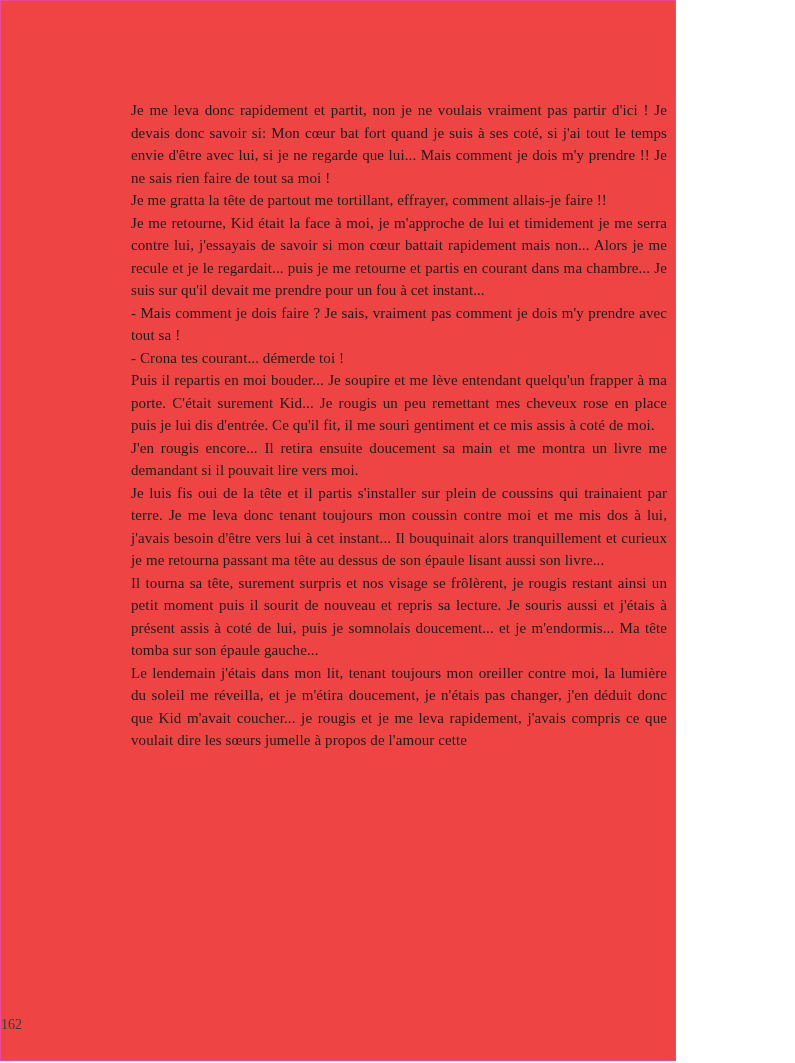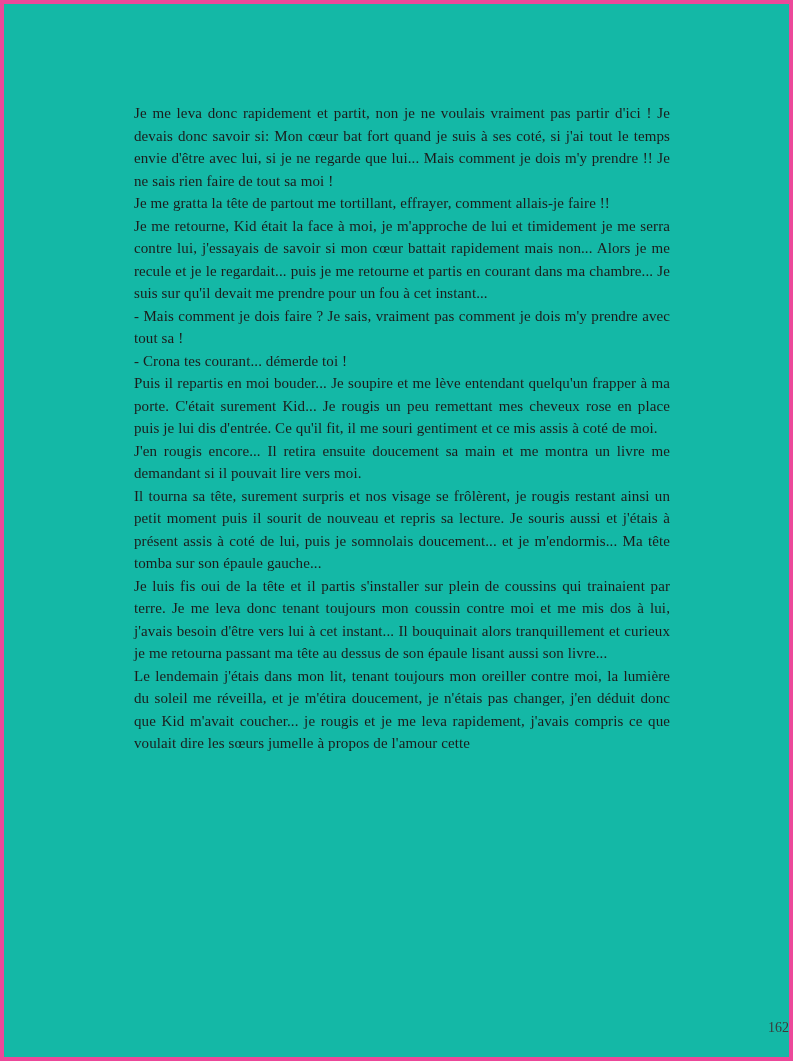--- a/index.html
+++ b/index.html
@@ -7,24 +7,24 @@
     padding: 0;
     background: #ffffff;
   }
   body {
     width: 795px;
     height: 1063px;
     overflow: hidden;
   }
   .page {
     position: relative;
-    width: 793px;
+    width: 676px;
     height: 1061px;
-    background: #14b8a6;
-    border: 4px solid #ec4899;
+    background: #ef4444;
+    border: 1px solid #ec4899;
     box-sizing: border-box;
     font-family: "Liberation Serif", "DejaVu Serif", serif;
     color: #1c1c1c;
   }
   .content {
     position: absolute;
     left: 130px;
     top: 98px;
     width: 536px;
     font-size: 15px;
@@ -32,37 +32,37 @@
   }
   .content p {
     margin: 0;
     padding: 0;
     text-align: justify;
     letter-spacing: 0.1px;
   }
   .page-number {
     position: absolute;
     left: 0;
-    right: 0;
+    right: 8px;
     top: 1016px;
-    text-align: right;
+    text-align: left;
     font-size: 14px;
     color: #3a3a3a;
   }
 </style>
 </head>
 <body>
 
 <div class="page">
   <div class="content" id="content">
       <p>Je me leva donc rapidement et partit, non je ne voulais vraiment pas partir d'ici ! Je devais donc savoir si: Mon cœur bat fort quand je suis à ses coté, si j'ai tout le temps envie d'être avec lui, si je ne regarde que lui... Mais comment je dois m'y prendre !! Je ne sais rien faire de tout sa moi !</p>
       <p>Je me gratta la tête de partout me tortillant, effrayer, comment allais-je faire !!</p>
       <p>Je me retourne, Kid était la face à moi, je m'approche de lui et timidement je me serra contre lui, j'essayais de savoir si mon cœur battait rapidement mais non... Alors je me recule et je le regardait... puis je me retourne et partis en courant dans ma chambre... Je suis sur qu'il devait me prendre pour un fou à cet instant...</p>
       <p>- Mais comment je dois faire ? Je sais, vraiment pas comment je dois m'y prendre avec tout sa !</p>
       <p>- Crona tes courant... démerde toi !</p>
       <p>Puis il repartis en moi bouder... Je soupire et me lève entendant quelqu'un frapper à ma porte. C'était surement Kid... Je rougis un peu remettant mes cheveux rose en place puis je lui dis d'entrée. Ce qu'il fit, il me souri gentiment et ce mis assis à coté de moi.</p>
       <p>J'en rougis encore... Il retira ensuite doucement sa main et me montra un livre me demandant si il pouvait lire vers moi.</p>
+      <p>Je luis fis oui de la tête et il partis s'installer sur plein de coussins qui trainaient par terre. Je me leva donc tenant toujours mon coussin contre moi et me mis dos à lui, j'avais besoin d'être vers lui à cet instant... Il bouquinait alors tranquillement et curieux je me retourna passant ma tête au dessus de son épaule lisant aussi son livre...</p>
       <p>Il tourna sa tête, surement surpris et nos visage se frôlèrent, je rougis restant ainsi un petit moment puis il sourit de nouveau et repris sa lecture. Je souris aussi et j'étais à présent assis à coté de lui, puis je somnolais doucement... et je m'endormis... Ma tête tomba sur son épaule gauche...</p>
-      <p>Je luis fis oui de la tête et il partis s'installer sur plein de coussins qui trainaient par terre. Je me leva donc tenant toujours mon coussin contre moi et me mis dos à lui, j'avais besoin d'être vers lui à cet instant... Il bouquinait alors tranquillement et curieux je me retourna passant ma tête au dessus de son épaule lisant aussi son livre...</p>
       <p>Le lendemain j'étais dans mon lit, tenant toujours mon oreiller contre moi, la lumière du soleil me réveilla, et je m'étira doucement, je n'étais pas changer, j'en déduit donc que Kid m'avait coucher... je rougis et je me leva rapidement, j'avais compris ce que voulait dire les sœurs jumelle à propos de l'amour cette</p>
     </div>
   <div class="page-number">162</div>
 </div>
 
 </body></html>

